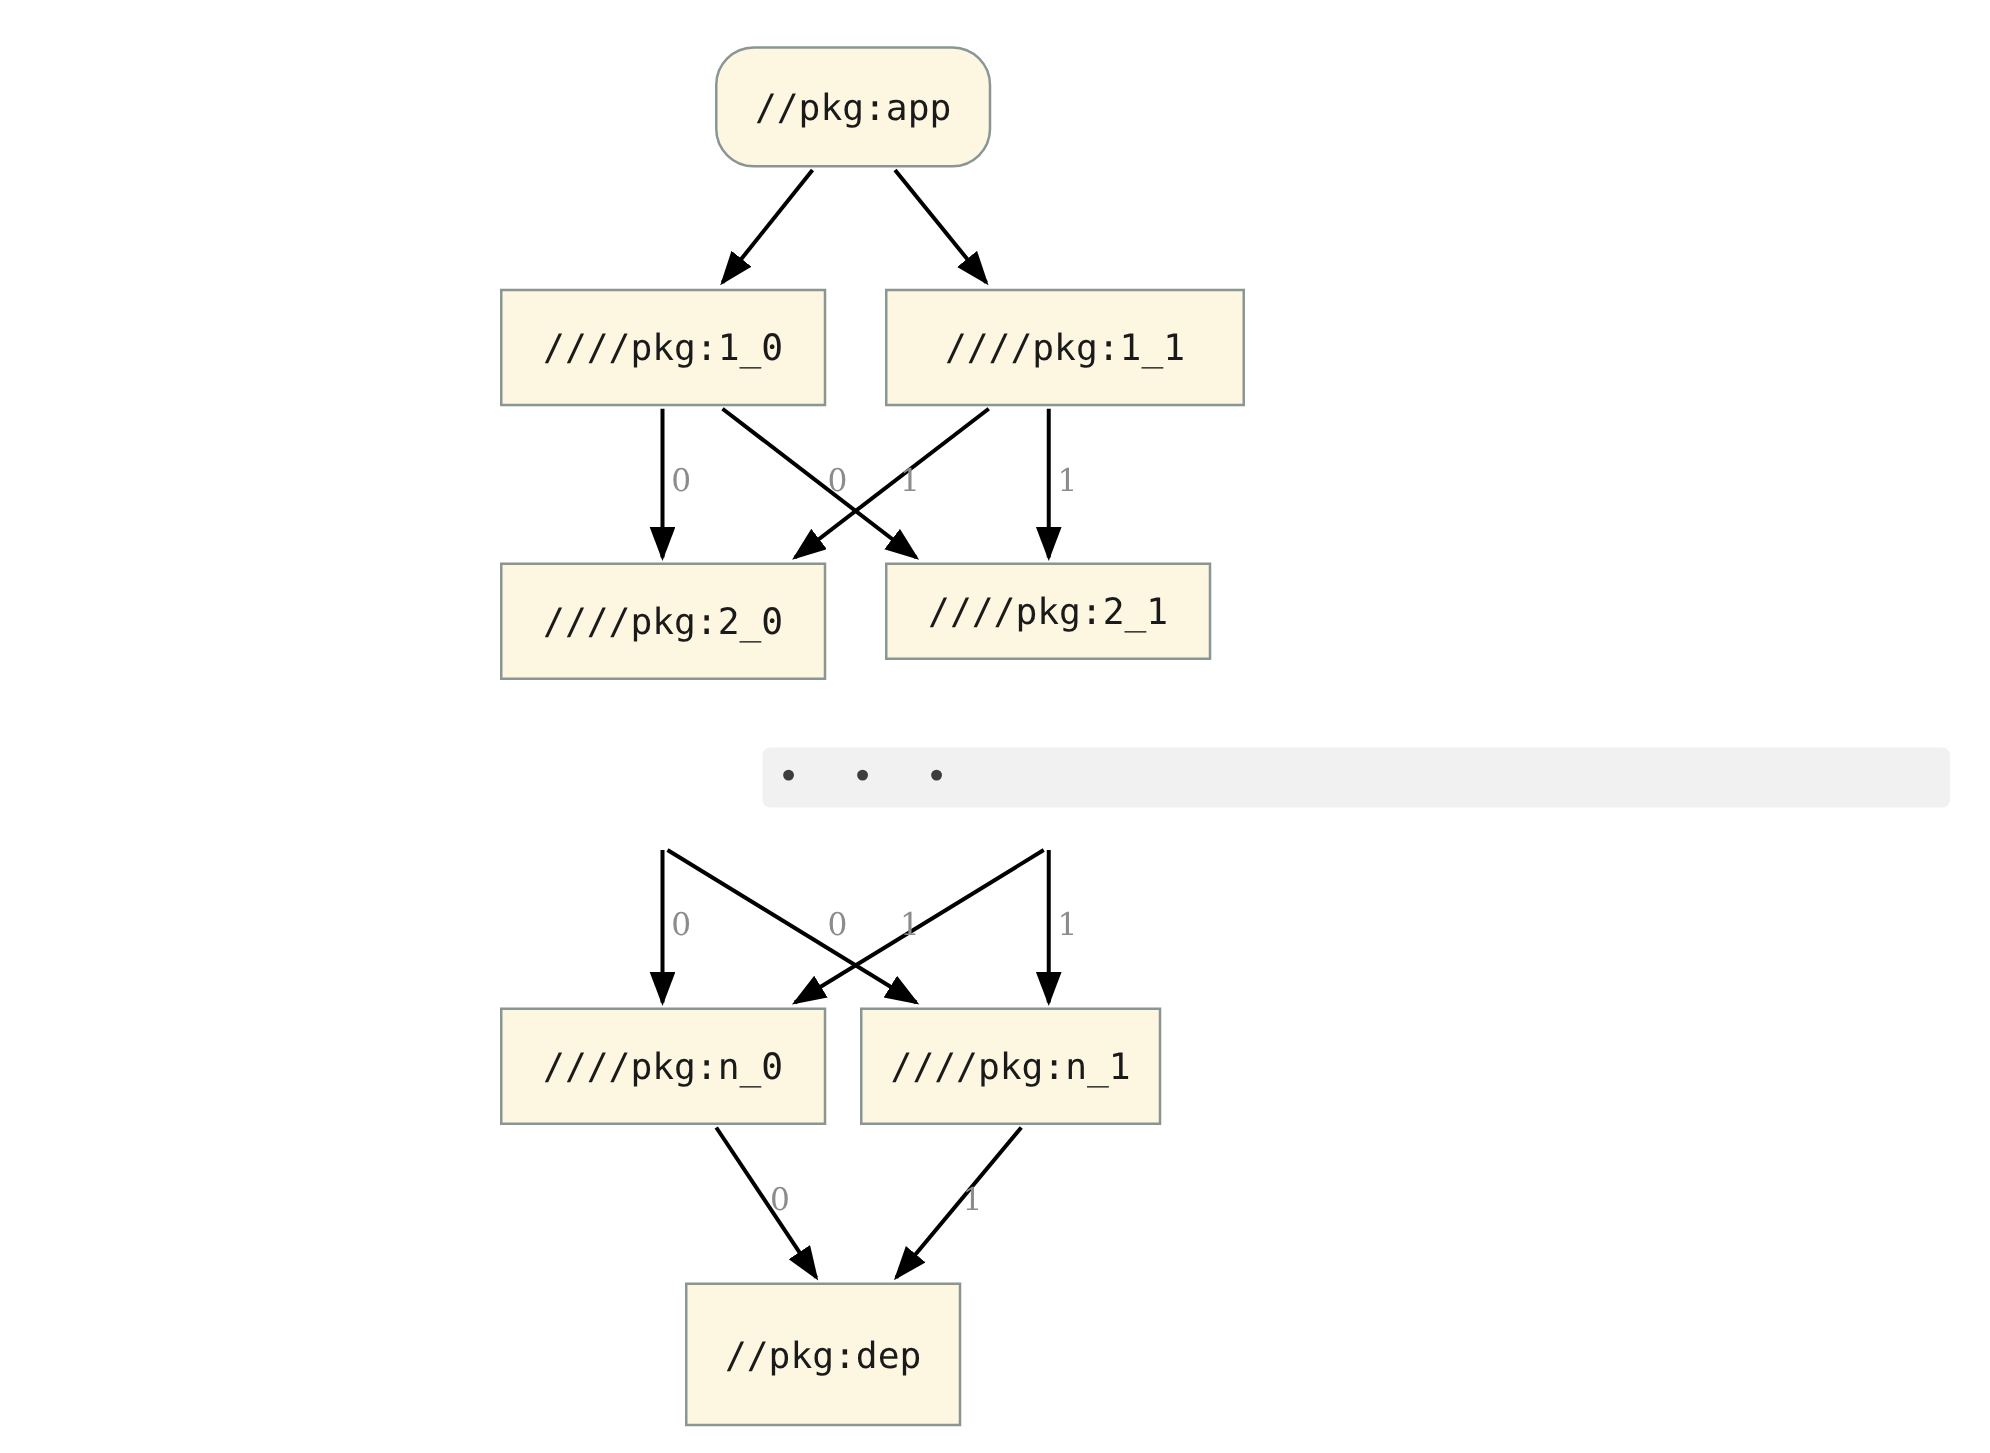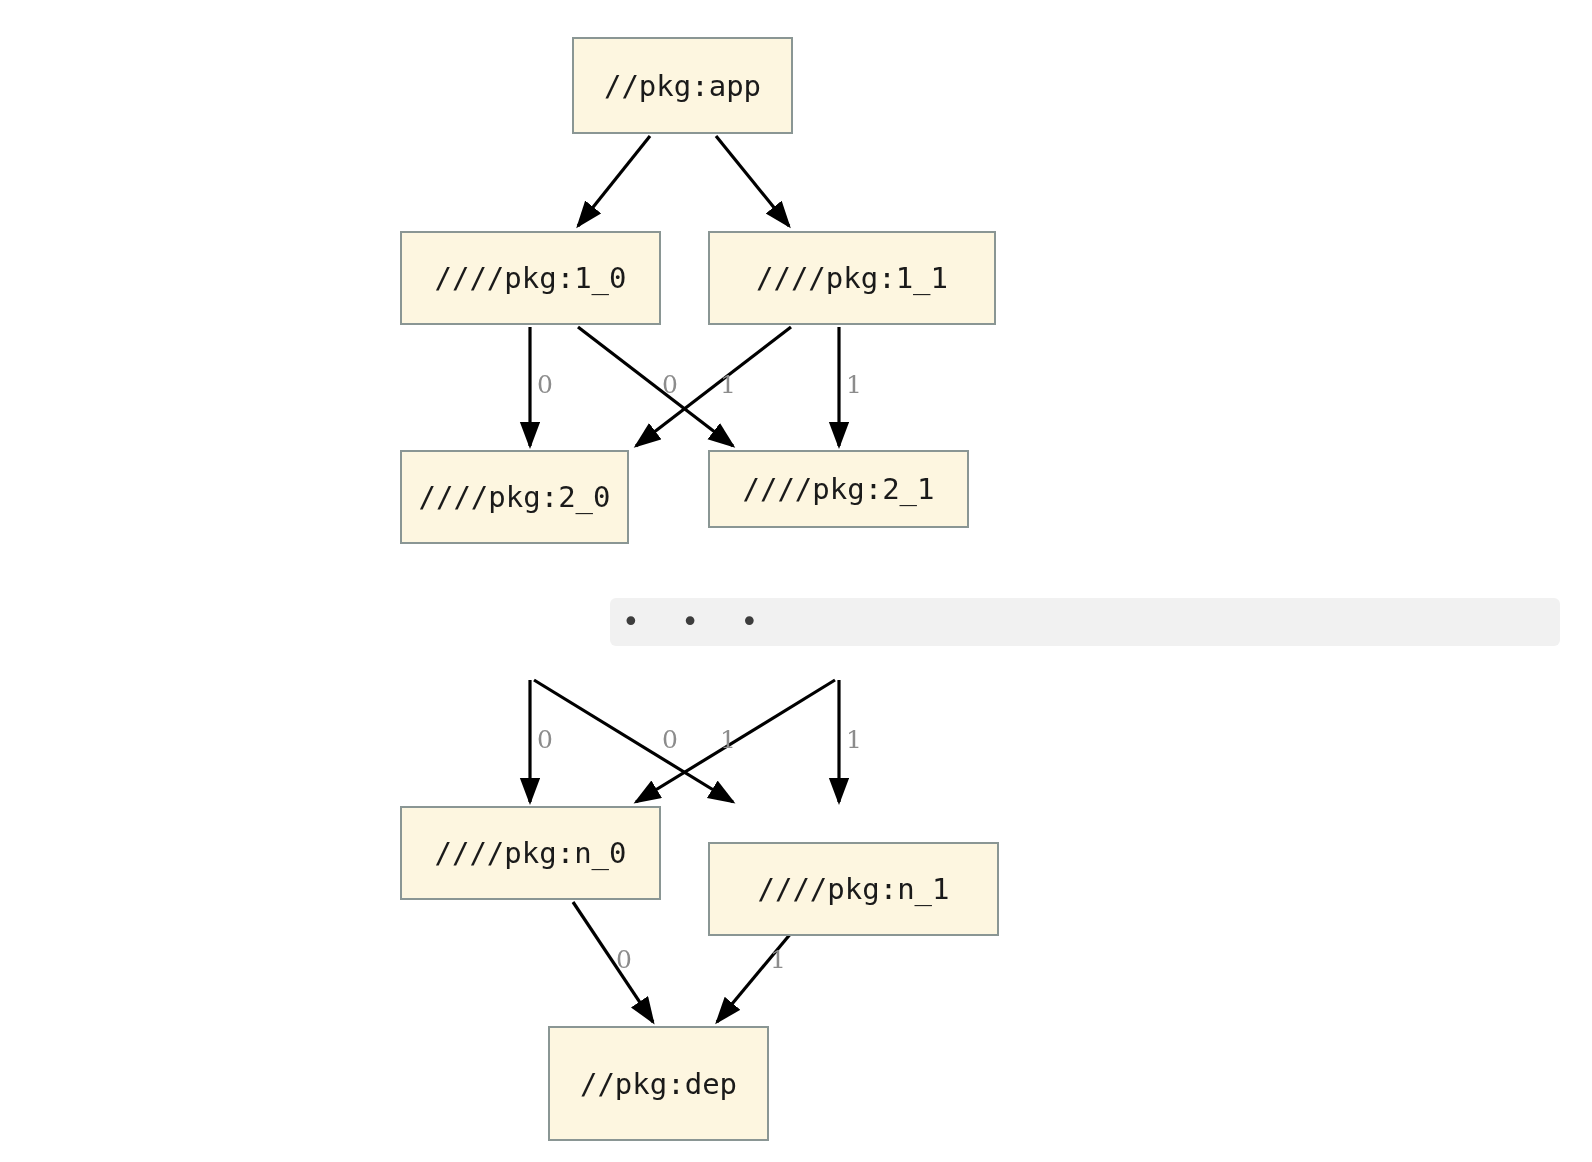--- a/index.html
+++ b/index.html
@@ -87,39 +87,39 @@
         <line x1="530" y1="680" x2="530" y2="802" stroke="#000000" stroke-width="3.2" marker-end="url(#arrowhead)"></line>
         <line x1="534" y1="680" x2="733" y2="802" stroke="#000000" stroke-width="3.2" marker-end="url(#arrowhead)"></line>
         <line x1="835" y1="680" x2="636" y2="802" stroke="#000000" stroke-width="3.2" marker-end="url(#arrowhead)"></line>
         <line x1="839" y1="680" x2="839" y2="802" stroke="#000000" stroke-width="3.2" marker-end="url(#arrowhead)"></line>
         <line x1="573" y1="902" x2="653" y2="1022" stroke="#000000" stroke-width="3.2" marker-end="url(#arrowhead)"></line>
         <line x1="817" y1="902" x2="717" y2="1022" stroke="#000000" stroke-width="3.2" marker-end="url(#arrowhead)"></line>
       </g>
   </svg>
 
   <div id="node-layer">
-      <div class="node" style="left: 572px; top: 37px; width: 221px; height: 97px;">
+      <div class="node" style="left: 572px; top: 37px; width: 221px; height: 97px; border-radius: 31px;">
         <span class="node-label">//pkg:app</span>
       </div>
       <div class="node" style="left: 400px; top: 231px; width: 261px; height: 94px;">
         <span class="node-label">////pkg:1_0</span>
       </div>
       <div class="node" style="left: 708px; top: 231px; width: 288px; height: 94px;">
         <span class="node-label">////pkg:1_1</span>
       </div>
-      <div class="node" style="left: 400px; top: 450px; width: 229px; height: 94px;">
+      <div class="node" style="left: 400px; top: 450px; width: 261px; height: 94px;">
         <span class="node-label">////pkg:2_0</span>
       </div>
       <div class="node" style="left: 708px; top: 450px; width: 261px; height: 78px;">
         <span class="node-label">////pkg:2_1</span>
       </div>
       <div class="node" style="left: 400px; top: 806px; width: 261px; height: 94px; text-align: right;">
         <span class="node-label">////pkg:n_0</span>
       </div>
-      <div class="node" style="left: 708px; top: 806px; width: 291px; height: 94px; margin-top: 36px;">
+      <div class="node" style="left: 688px; top: 806px; width: 241px; height: 94px;">
         <span class="node-label">////pkg:n_1</span>
       </div>
       <div class="node" style="left: 548px; top: 1026px; width: 221px; height: 115px;">
         <span class="node-label">//pkg:dep</span>
       </div>
     </div>
 
   <div id="label-layer">
       <div class="edge-label" style="left: 537px; top: 372px;">0</div>
       <div class="edge-label" style="left: 662px; top: 372px;">0</div>

